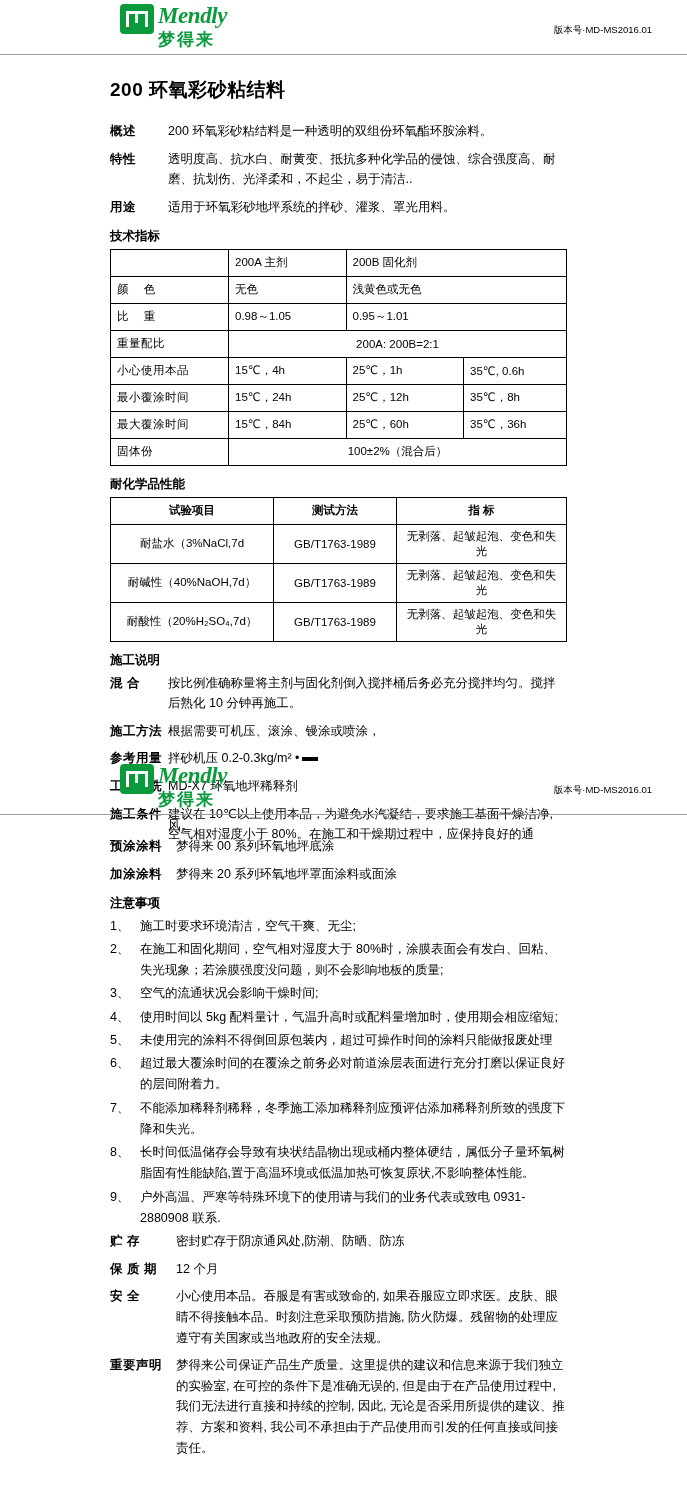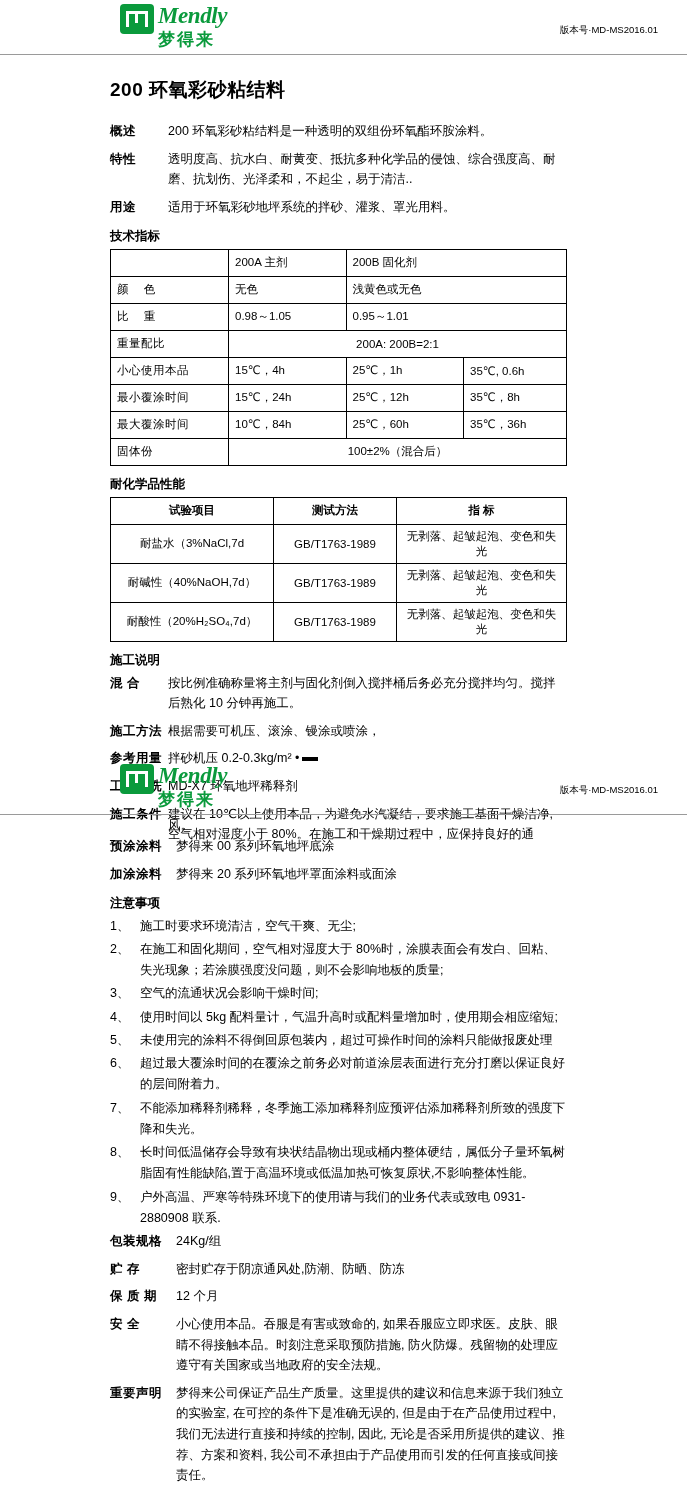--- a/index.html
+++ b/index.html
@@ -76,21 +76,21 @@
   }
   .logo-cn {
     font-size: 17px;
     font-weight: bold;
     color: #0a9a3c;
     letter-spacing: 2px;
     margin-top: 4px;
   }
   .doc-code {
     position: absolute;
-    right: 29px;
+    right: 35px;
     top: 24px;
     font-size: 9.5px;
     color: #000;
   }
   .hrule {
     border: none;
     border-top: 1px solid #9a9a9a;
     margin: 2px 0 0 0;
   }
 
@@ -265,21 +265,21 @@
         <td class="c3">35℃, 0.6h</td>
       </tr>
       <tr>
         <td class="k">最小覆涂时间</td>
         <td colspan="2">15℃，24h</td>
         <td>25℃，12h</td>
         <td class="c3">35℃，8h</td>
       </tr>
       <tr>
         <td class="k">最大覆涂时间</td>
-        <td colspan="2">10℃，84h</td>
+        <td colspan="2">15℃，84h</td>
         <td>25℃，60h</td>
         <td class="c3">35℃，36h</td>
       </tr>
       <tr>
         <td class="k">固体份</td>
         <td colspan="4" class="ctr">100±2%（混合后）</td>
       </tr>
     </tbody>
       </table>
 
@@ -400,24 +400,20 @@
         <div class="num">8、</div>
         <div class="txt">长时间低温储存会导致有块状结晶物出现或桶内整体硬结，属低分子量环氧树脂固有性能缺陷,置于高温环境或低温加热可恢复原状,不影响整体性能。</div>
       </div>
       <div class="nitem">
         <div class="num">9、</div>
         <div class="txt">户外高温、严寒等特殊环境下的使用请与我们的业务代表或致电 0931-2880908 联系.</div>
       </div>
     </div>
 
     <div class="row">
-      <div class="lbl wide">包装规格</div>
-      <div class="val">24Kg/组</div>
-    </div>
-    <div class="row">
       <div class="lbl wide">贮    存</div>
       <div class="val">密封贮存于阴凉通风处,防潮、防晒、防冻</div>
     </div>
     <div class="row">
       <div class="lbl wide">保 质 期</div>
       <div class="val">12 个月</div>
     </div>
     <div class="row">
       <div class="lbl wide">安    全</div>
       <div class="val">小心使用本品。吞服是有害或致命的, 如果吞服应立即求医。皮肤、眼睛不得接触本品。时刻注意采取预防措施, 防火防爆。残留物的处理应遵守有关国家或当地政府的安全法规。</div>

